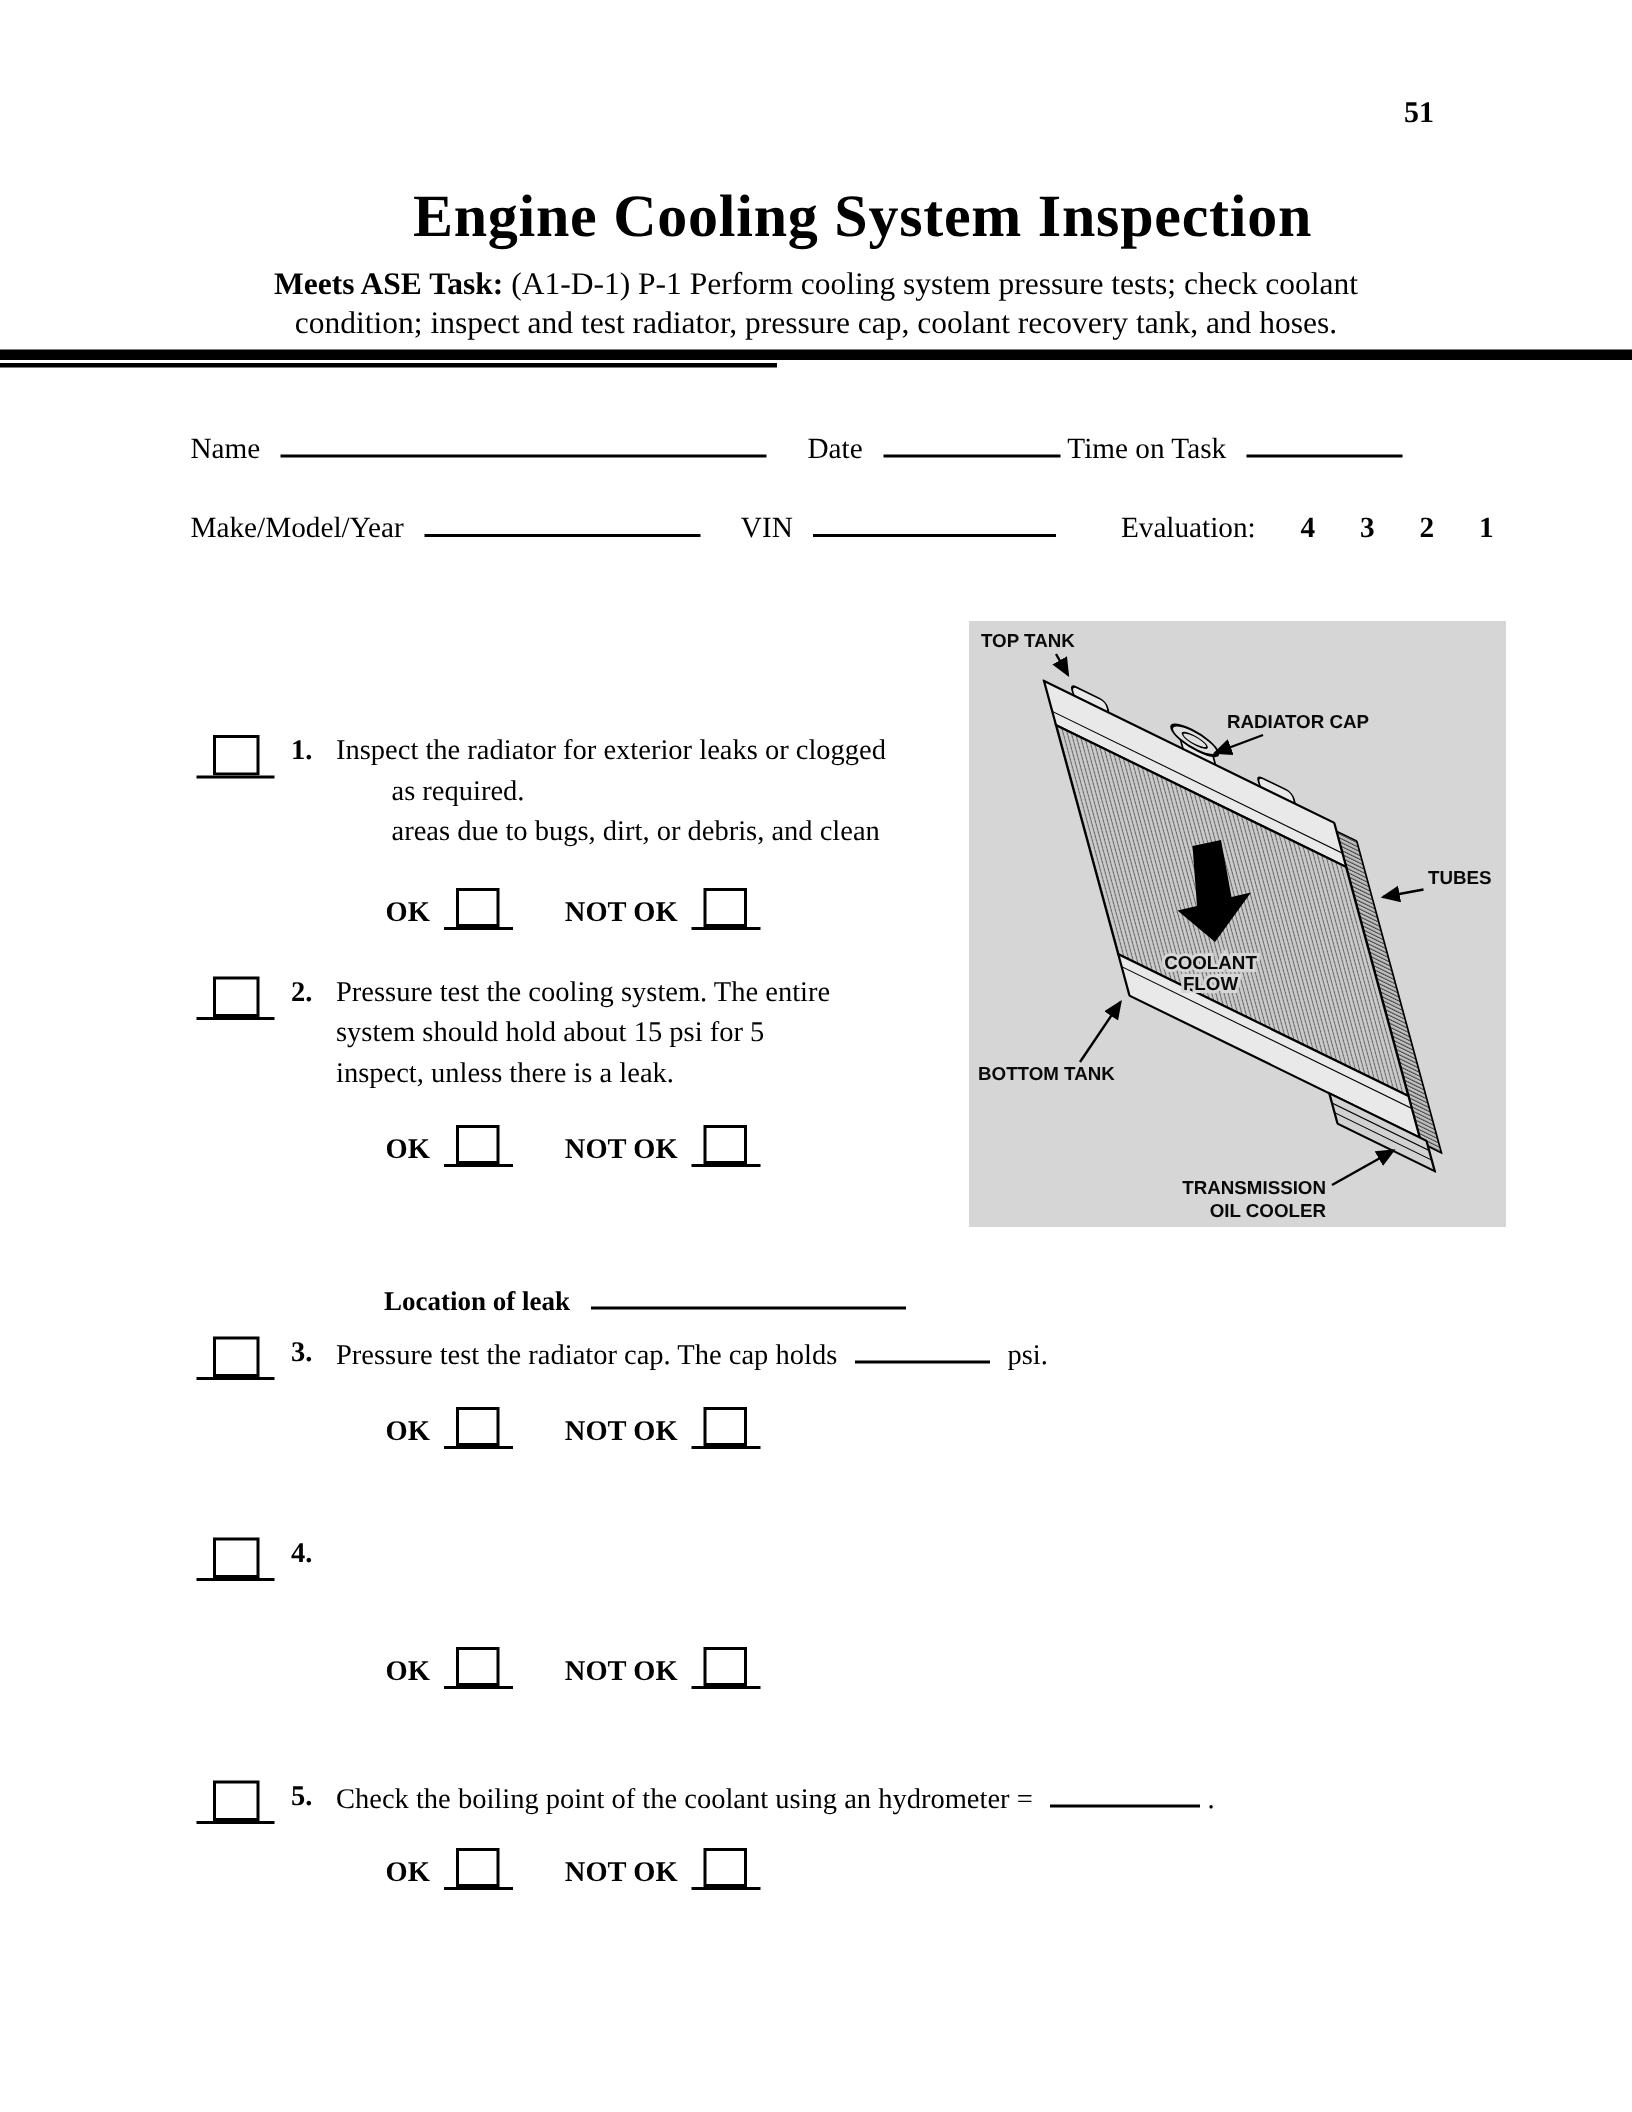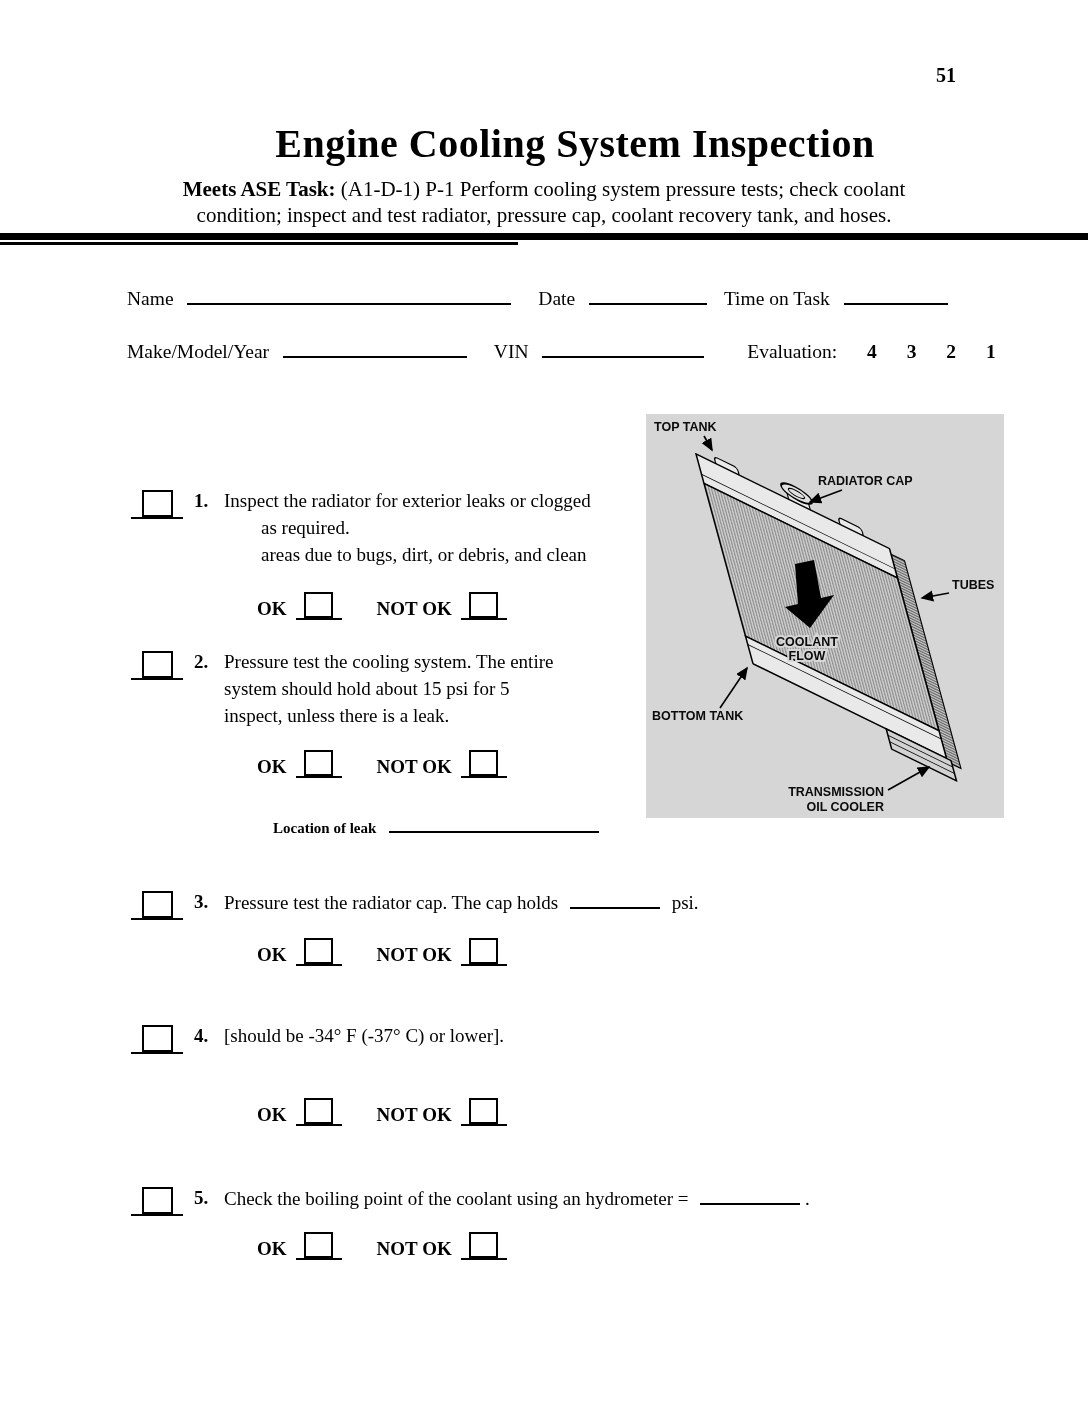--- a/index.html
+++ b/index.html
@@ -34,21 +34,21 @@
   .item-num { font-weight: bold; margin-left: 11px; width: 30px; flex: 0 0 auto; }
   .item-text div { white-space: nowrap; }
   .ind { margin-left: 37px; }
 
   .okrow { position: absolute; left: 257px; display: flex; align-items: flex-end; font-size: 19px; }
   .ok-label { font-weight: bold; }
   .ok-cbx { width: 46px; margin-left: 9px; }
   .ok-cbx .sq { width: 29px; height: 26px; }
   .notok { margin-left: 35px; }
 
-  .leakrow { position: absolute; left: 273px; font-size: 15px; white-space: nowrap; }
+  .leakrow { position: absolute; left: 256px; font-size: 18px; white-space: nowrap; margin-top: 40px; }
 
   .dlabel { font-family: "Liberation Sans", sans-serif; font-size: 12.5px; font-weight: bold; fill: #0a0a0a; }
   .halo { paint-order: stroke; stroke: #d6d6d6; stroke-width: 4px; }
   .leader { stroke: #000; stroke-width: 1.6; fill: none; marker-end: url(#ah); }
 </style>
 </head>
 <body>
 
 <div class="abs page-num" style="left:936px; top:64px">51</div>
 
@@ -60,21 +60,21 @@
 <div class="abs center subtitle" style="top:202px">condition; inspect and test radiator, pressure cap, coolant recovery tank, and hoses.</div>
 
 <div class="abs rule-thick" style="left:0; top:233px"></div>
 <div class="abs rule-thin" style="left:0; top:242px"></div>
 
 <div class="headrow" style="top:284px">
   <span class="lbl">Name</span>
   <span class="blank" style="width:324px; margin-left:9px"></span>
   <span class="lbl" style="margin-left:22px">Date</span>
   <span class="blank" style="width:118px; margin-left:9px"></span>
-  <span class="lbl" style="margin-left:12px">Time on Task</span>
+  <span class="lbl" style="">Time on Task</span>
   <span class="blank" style="width:104px; margin-left:9px"></span>
 </div>
 
 <div class="headrow" style="top:337px">
   <span class="lbl">Make/Model/Year</span>
   <span class="blank" style="width:184px; margin-left:9px"></span>
   <span class="lbl" style="margin-left:22px">VIN</span>
   <span class="blank" style="width:162px; margin-left:9px"></span>
   <span class="lbl" style="margin-left:38px">Evaluation:</span>
   <span class="evalnum">4</span>
@@ -190,21 +190,20 @@
   <span class="ok-label">OK</span>
   <span class="cbx ok-cbx"><span class="sq"></span></span>
   <span class="ok-label notok">NOT OK</span>
   <span class="cbx ok-cbx"><span class="sq"></span></span>
 </div>
 
 <div class="item" style="top:1022px">
   <span class="cbx item-cbx"><span class="sq"></span></span>
   <span class="item-num">4.</span>
   <div class="item-text">
-    <div>[should be -34° F (-37° C) or lower].</div>
   </div>
 </div>
 <div class="okrow" style="top:1098px">
   <span class="ok-label">OK</span>
   <span class="cbx ok-cbx"><span class="sq"></span></span>
   <span class="ok-label notok">NOT OK</span>
   <span class="cbx ok-cbx"><span class="sq"></span></span>
 </div>
 
 <div class="item" style="top:1184px">

